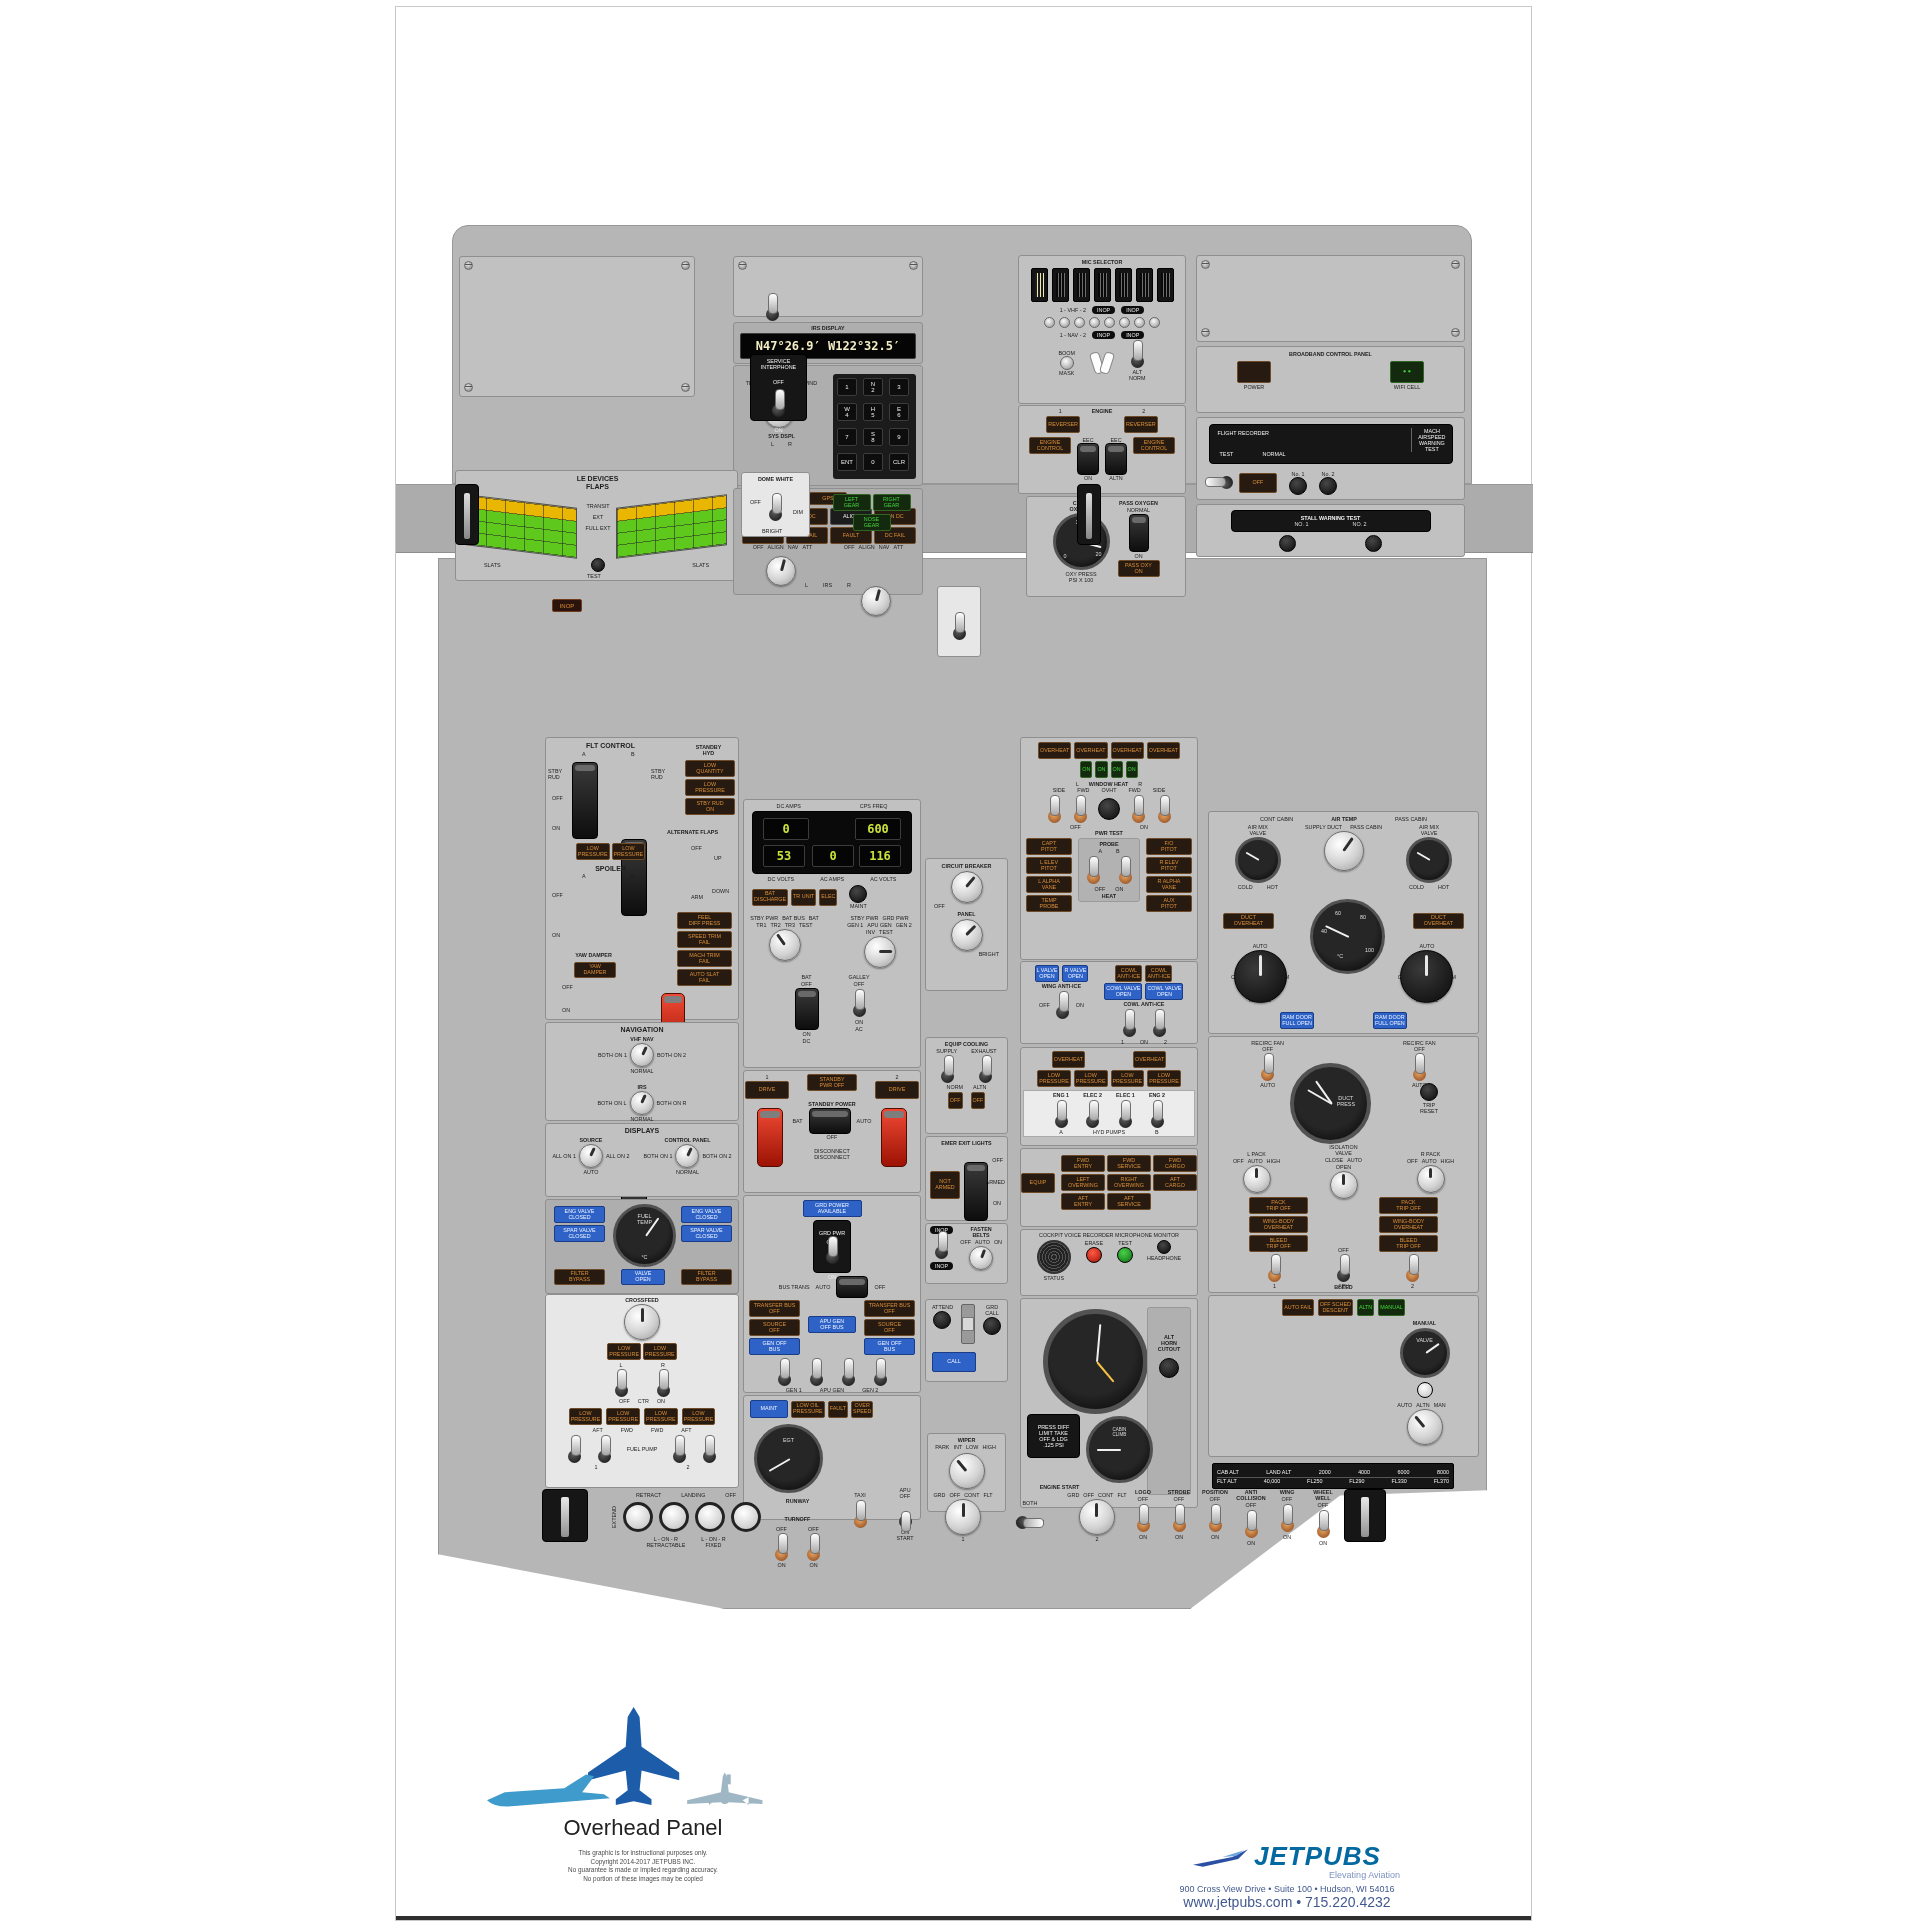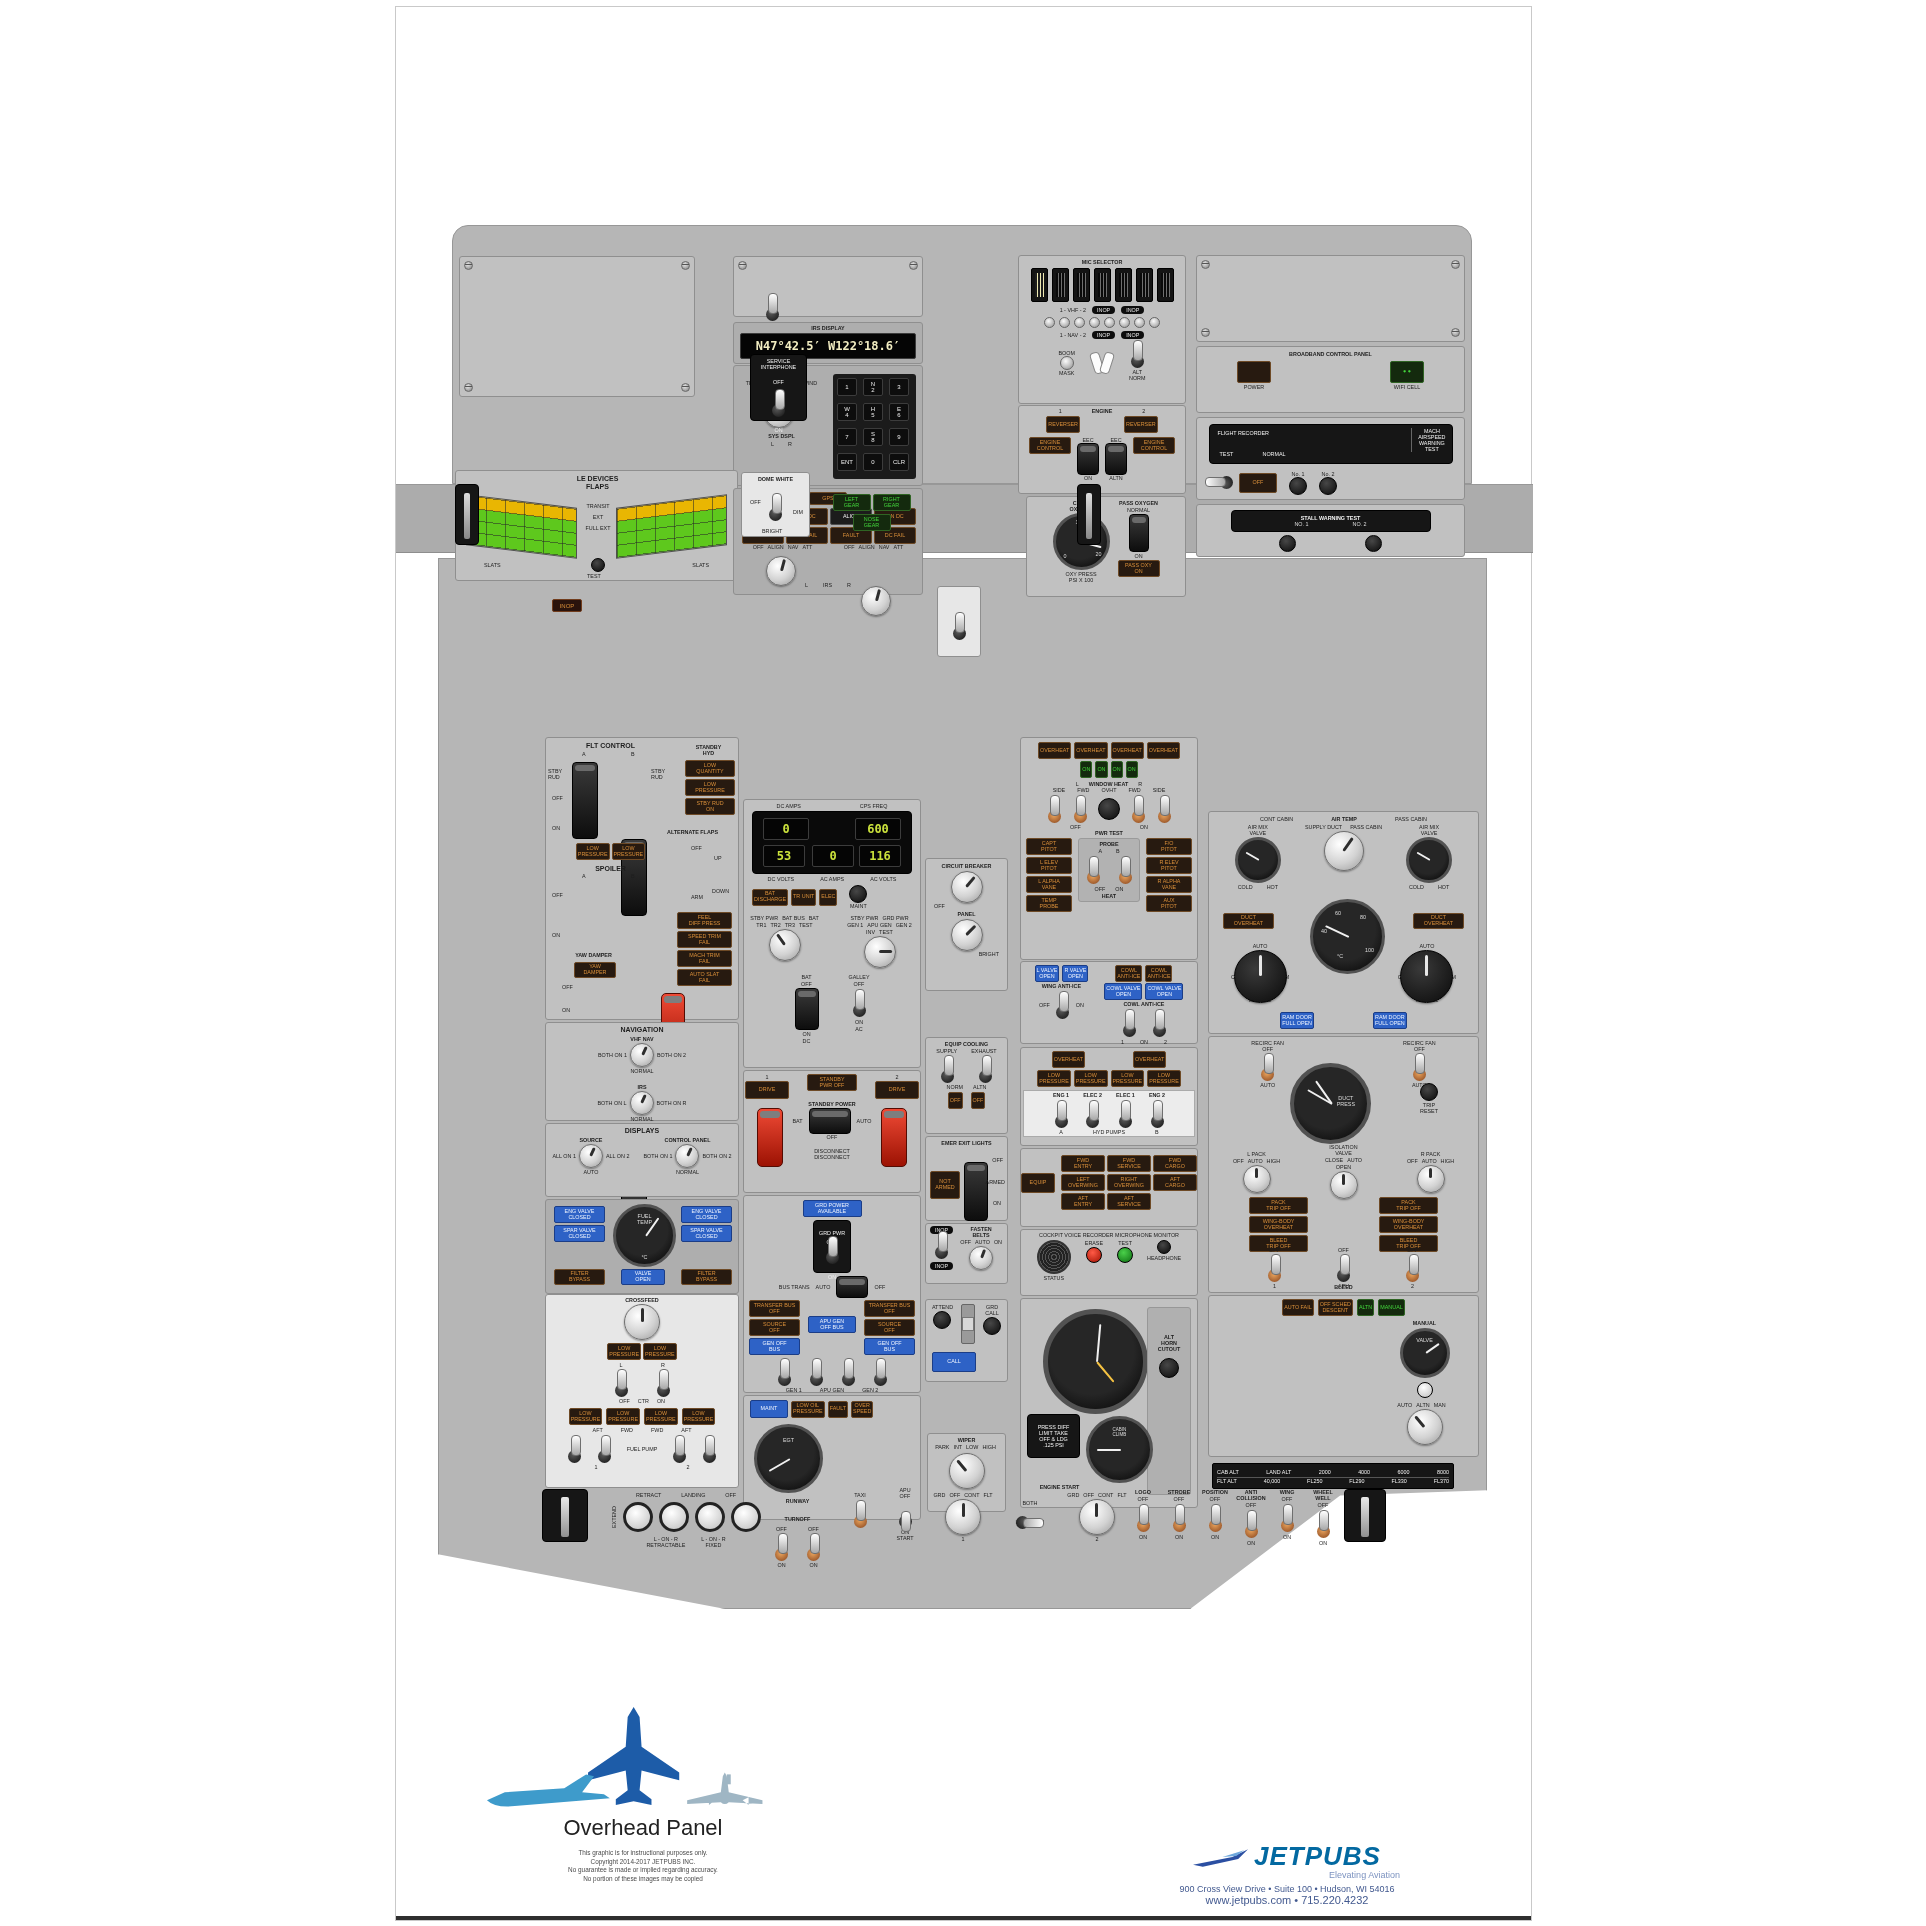--- a/index.html
+++ b/index.html
@@ -97,21 +97,21 @@
   <div class="abs" style="left:156px;top:592px;width:30px;height:13px;background:#2a130c;border:1px solid #713c1c;border-radius:2px;color:#d98f3a;font-size:6px;display:flex;align-items:center;justify-content:center;z-index:3">
     <span>INOP</span>
   </div>
 
   <div class="abs pnl" style="left:337px;top:249px;width:190px;height:61px">
     <span class="scr" style="left:4px;top:4px"></span>
     <span class="scr" style="right:4px;top:4px"></span>
   </div>
   <div class="abs pnl dk" style="left:337px;top:315px;width:190px;height:42px">
     <div class="t b tiny" style="margin-top:2px">IRS DISPLAY</div>
-    <div class="led" style="margin:2px auto 0;width:174px;height:24px;font-size:12px;color:#f2edc2">N47°42.5′  W122°18.6′</div>
+    <div class="led" style="margin:2px auto 0;width:174px;height:24px;font-size:12px;color:#f2edc2">N47°26.9′  W122°32.5′</div>
   </div>
   <div class="abs pnl dk" style="left:337px;top:358px;width:190px;height:121px">
     <div class="abs t b tiny" style="left:8px;top:6px;width:79px">DSPL SEL</div>
     <div class="abs posarc" style="left:4px;top:14px;width:87px">
         <span class="pos">TEST</span>
         <span class="pos">TK/GS</span>
         <span class="pos">PPOS</span>
         <span class="pos">WIND</span>
         <span class="pos">HDG/STS</span>
       </div>
@@ -1420,17 +1420,17 @@
   <div class="abs" style="left:683px;top:1834px;width:416px;text-align:center">
     <div class="row" style="gap:6px;justify-content:center">
       <svg width="55" height="20" viewBox="0 0 56 20">
           <path d="M0 18 L40 10 L56 2 L46 12 L10 20 Z" fill="#2b4fa2"></path>
           <path d="M30 10 L52 3 L44 9 Z" fill="#6fa8dc"></path>
         </svg>
       <span style="font-size:26px;font-weight:bold;font-style:italic;color:#0369a1;letter-spacing:1px">JETPUBS</span>
     </div>
     <div style="font-size:9px;color:#7d93c0;text-align:right;padding-right:95px;margin-top:-2px">Elevating Aviation</div>
     <div style="font-size:9px;color:#3d5franchise;color:#42598f;margin-top:4px">900 Cross View Drive • Suite 100 • Hudson, WI 54016</div>
-    <div style="font-size:11px;color:#42598f">www.jetpubs.com • 715.220.4232</div>
+    <div style="font-size:14px;color:#42598f">www.jetpubs.com • 715.220.4232</div>
   </div>
   <div class="abs" style="left:0;bottom:0;width:100%;height:4px;background:#2e2e2e"></div>
 </div>
 
 
 </body></html>

